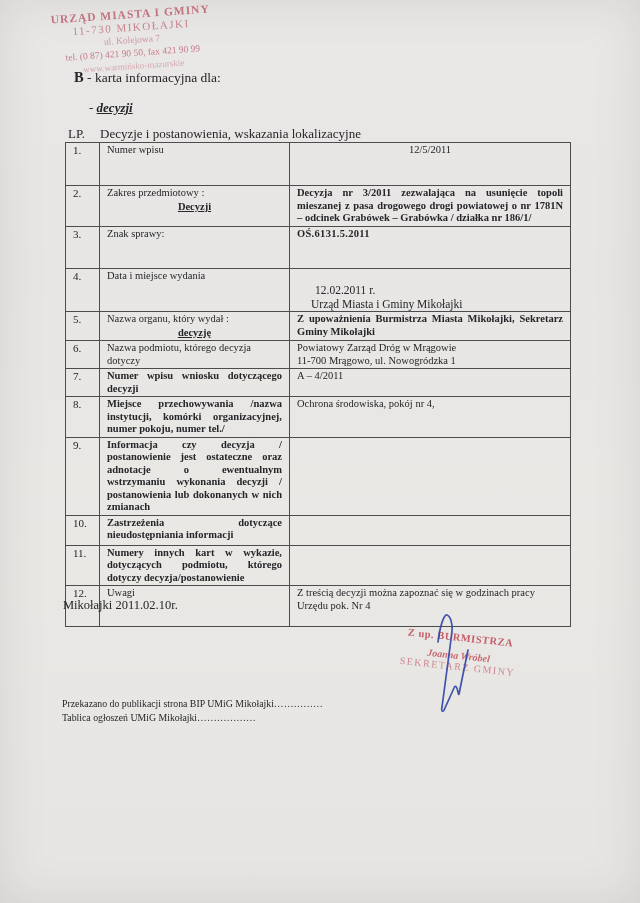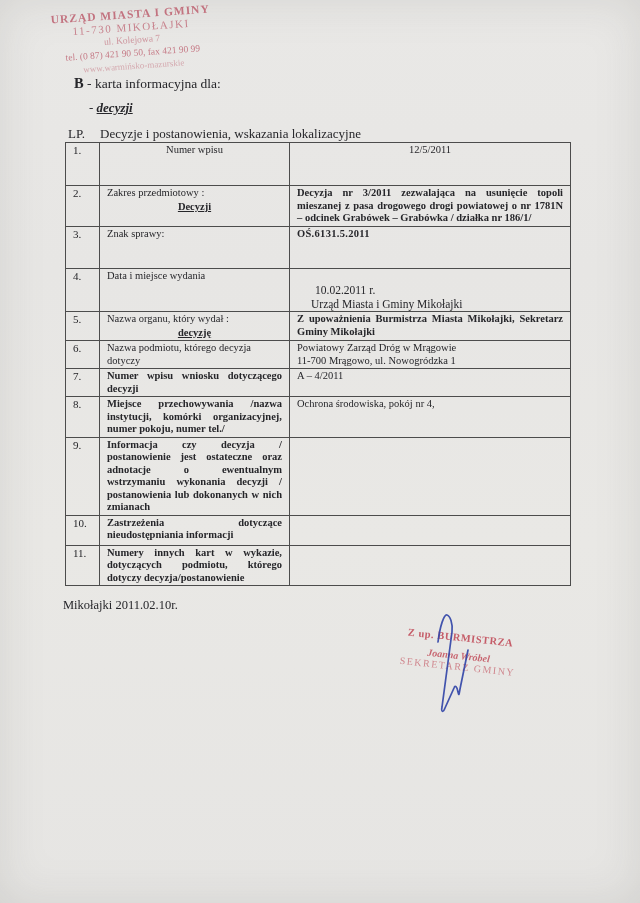--- a/index.html
+++ b/index.html
@@ -24,21 +24,21 @@
     text-align:center;color:#c06a78;line-height:13px;
     user-select:none;
   }
   .top-stamp .s1{font-weight:bold;font-size:11.5px;letter-spacing:1px;opacity:.92;}
   .top-stamp .s2{font-size:11px;letter-spacing:1.5px;opacity:.8;}
   .top-stamp .s3{font-size:9.5px;opacity:.65;}
   .top-stamp .s4{font-size:9.5px;opacity:.85;}
   .top-stamp .s5{font-size:9px;opacity:.5;}
 
   
-  .heading{position:absolute;left:74px;top:75px;font-size:13.5px;}
+  .heading{position:absolute;left:74px;top:69px;font-size:13.5px;}
   .heading b{font-size:14.5px;}
   .subheading{
     position:absolute;left:89px;top:100px;font-size:13px;
   }
   .subheading .u{font-weight:bold;font-style:italic;text-decoration:underline;}
 
   
   .caption-lp{position:absolute;left:68px;top:126px;font-size:13px;}
   .caption-title{position:absolute;left:100px;top:126px;width:380px;font-size:13px;}
 
@@ -62,21 +62,21 @@
   td.mid{vertical-align:middle;}
   .just{text-align:justify;font-weight:bold;}
   .v-entry{font-size:12.5px;text-align:center;vertical-align:middle;}
   .v-bold-lg{font-size:13px;font-weight:bold;vertical-align:middle;letter-spacing:.3px;}
   .v-date .l1{display:block;font-size:11.5px;padding-left:18px;margin-top:14px;}
   .v-date .l2{display:block;font-size:11.5px;padding-left:6px;margin-top:1px;margin-left:8px;}
   .v-sm{font-size:9.5px;line-height:12px;}
   .v-md{font-size:11px;line-height:13px;}
   .v-a{font-size:12.5px;vertical-align:top;padding-top:3px;margin-left:44px;}
   .v-lg{font-size:12.5px;line-height:17px;}
-  .lbl-ind{padding-left:30px;text-align:center;}
+  .lbl-ind{padding-left:30px;}
 
   
   .date-line{position:absolute;left:63px;top:598px;font-size:12.5px;}
 
   
   .sig-stamp{
     position:absolute;left:392px;top:632px;width:134px;
     transform:rotate(6deg);
     color:#c24f5c;text-align:center;user-select:none;
   }
@@ -129,21 +129,21 @@
     </tr>
     <tr style="height:42px">
       <td class="num">3.</td>
       <td class="lbl mid">Znak sprawy:</td>
       <td class="val v-bold-lg">OŚ.6131.5.2011</td>
     </tr>
     <tr style="height:41px">
       <td class="num">4.</td>
       <td class="lbl mid">Data i miejsce wydania</td>
       <td class="val v-date">
-        <span class="l1">10.02.2011 r.</span>
+        <span class="l1">12.02.2011 r.</span>
         <span class="l2">Urząd Miasta i Gminy Mikołajki</span>
       </td>
     </tr>
     <tr style="height:27px">
       <td class="num">5.</td>
       <td class="lbl">
         <span>Nazwa organu, który wydał :</span>
         <span class="lbl-center-second">decyzję</span>
       </td>
       <td class="val v-md just">Z upoważnienia Burmistrza Miasta Mikołajki, Sekretarz Gminy Mikołajki</td>
@@ -173,29 +173,38 @@
     </tr>
     <tr style="height:30px">
       <td class="num">10.</td>
       <td class="lbl just">Zastrzeżenia dotyczące nieudostępniania informacji</td>
       <td class="val"></td>
     </tr>
     <tr style="height:39px">
       <td class="num">11.</td>
       <td class="lbl just">Numery innych kart w wykazie, dotyczących podmiotu, którego dotyczy decyzja/postanowienie</td>
       <td class="val"></td>
+    </tr>
+    <tr style="height:41px">
+      <td class="num mid">12.</td>
+      <td class="lbl mid">Uwagi</td>
+      <td class="val v-lg">Z treścią decyzji można zapoznać się w godzinach pracy Urzędu pok. Nr 4</td>
     </tr>
   </tbody>
     </table>
 
   <div class="date-line">Mikołajki 2011.02.10r.</div>
 
   <div class="sig-stamp">
     <div class="z1">Z up. BURMISTRZA</div>
     <div class="z2">Joanna Wróbel</div>
     <div class="z3">SEKRETARZ GMINY</div>
   </div>
   <svg class="sig-svg" width="60" height="120" viewBox="0 0 60 120">
     <path d="M23,36 C25,20 29,8 32,9 C35,10 38,17 37,26 L27,101 C26,106 28,107 30,102 L39,82 C40,79 42,80 43,86 C44,90 44,89 45,83 L53,44" fill="none" stroke="#3347a8" stroke-width="1.7" stroke-linecap="round" opacity="0.92"></path>
   </svg>
 
+  <div class="footer">
+    <div>Przekazano do publikacji strona BIP UMiG Mikołajki……………</div>
+    <div>Tablica ogłoszeń UMiG Mikołajki………………</div>
+  </div>
 
 </div>
 
 </body></html>

